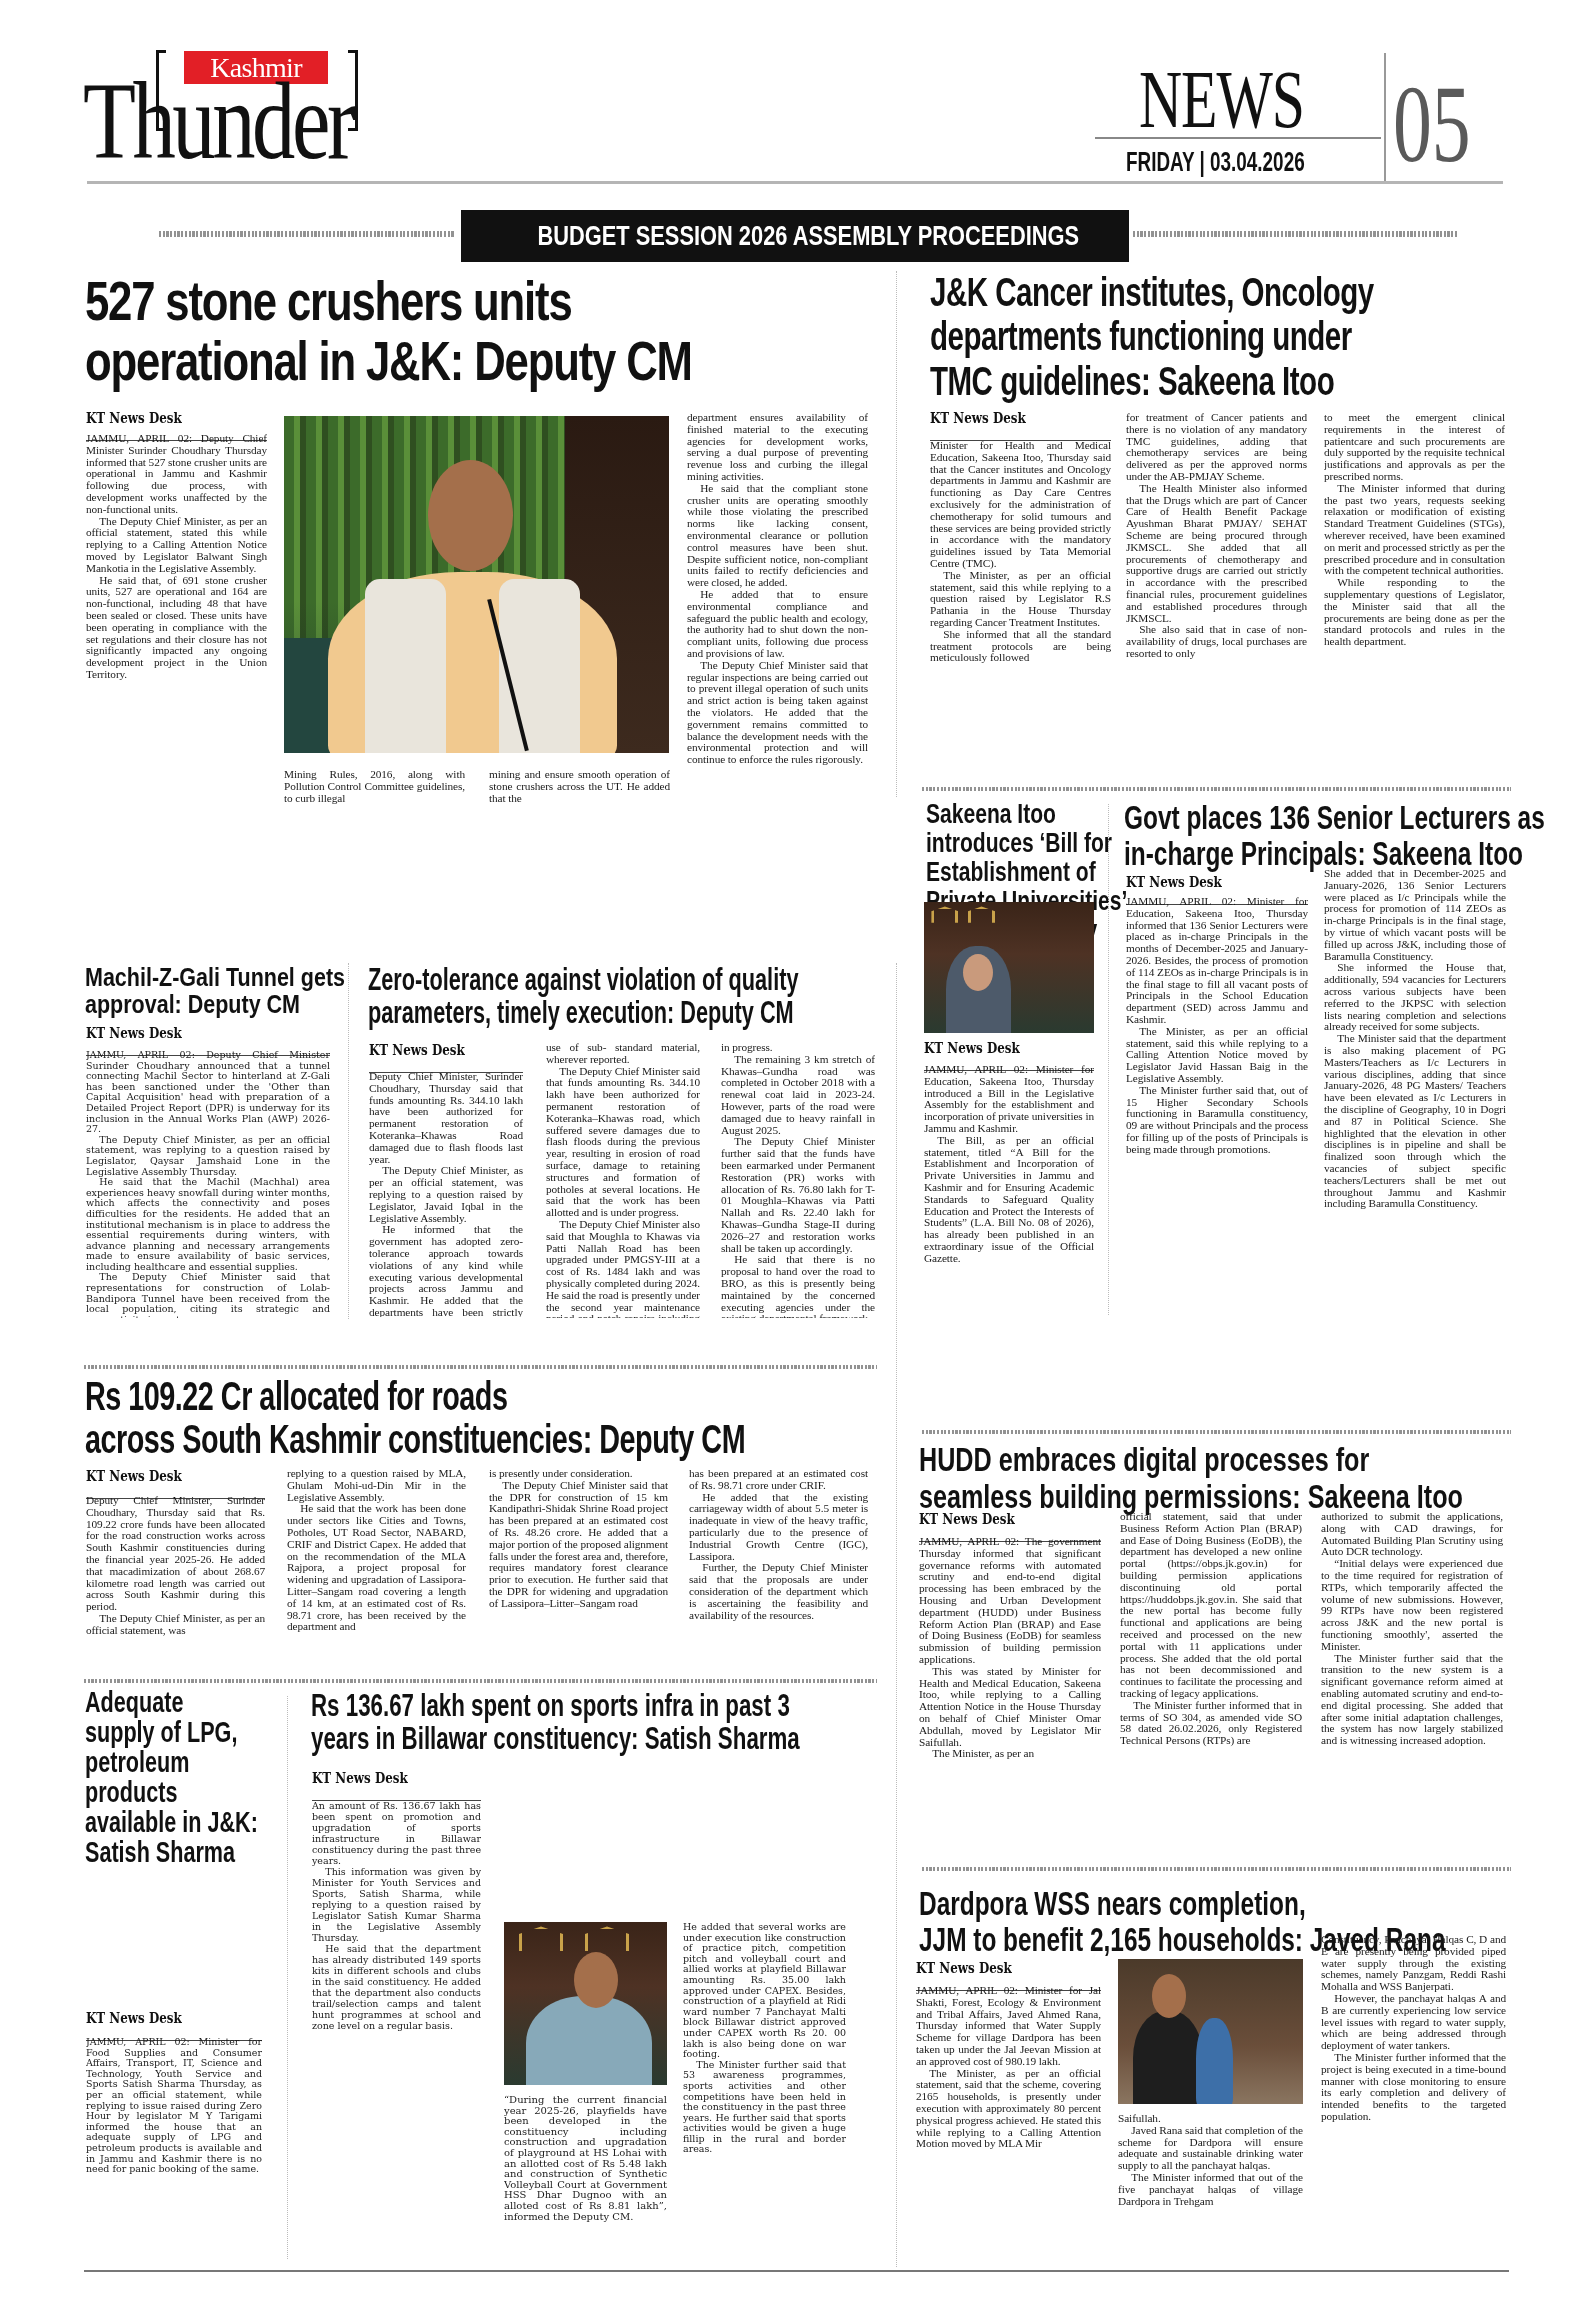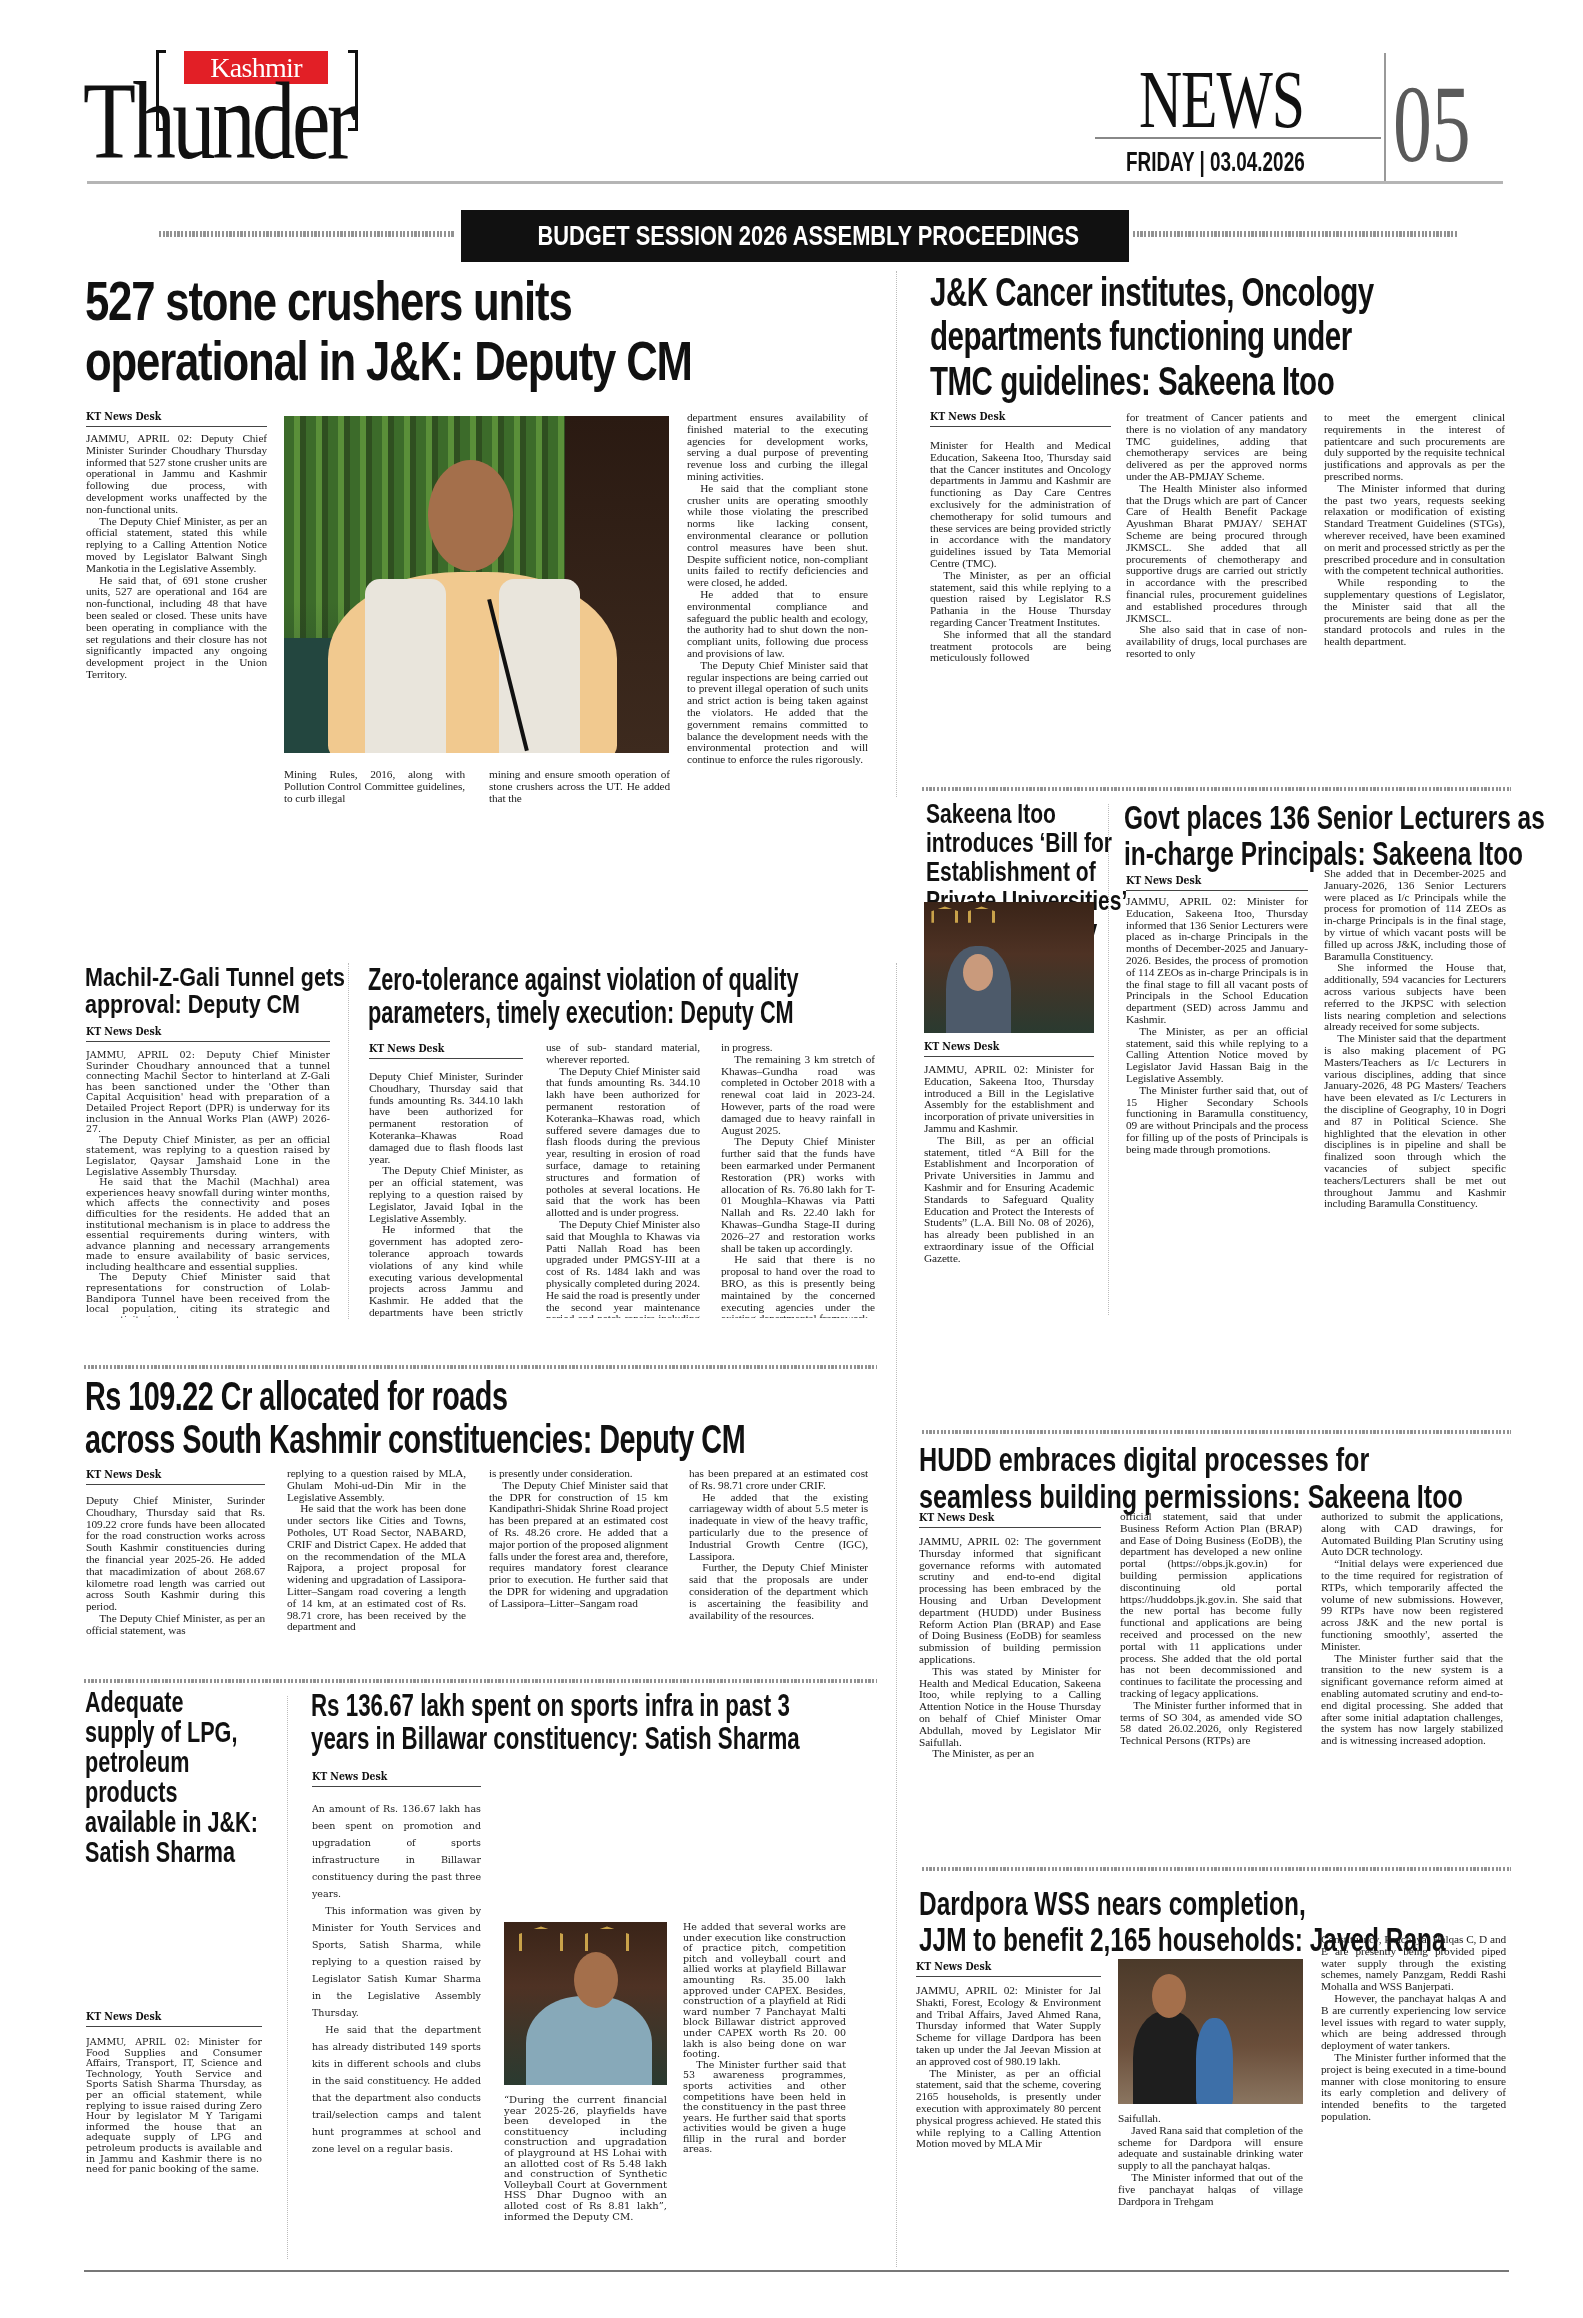--- a/index.html
+++ b/index.html
@@ -34,22 +34,22 @@
     background: repeating-linear-gradient(90deg, #777 0 2.2px, transparent 2.2px 3.7px); opacity:0.8; }
 
   
   .hl { position:absolute; font-family:"Liberation Sans", sans-serif; font-weight:bold; color:#111; line-height:1.08;
     transform-origin:left top; white-space:nowrap; }
   .hl-huge { font-size:56px; transform:scaleX(0.78); letter-spacing:-1.5px; }
   .hl-big { font-size:41px; transform:scaleX(0.72); letter-spacing:-0.7px; }
   .hl-med { font-size:33px; transform:scaleX(0.74); }
   .hl-sm  { font-size:27px; transform:scaleX(0.78); }
 
-  .byline { position:absolute; font-family:"DejaVu Serif", serif; font-weight:bold; font-size:11px; color:#111;
-    border-bottom:1.5px solid #444; padding-bottom:3px; }
+  .byline { position:absolute; font-family:"DejaVu Serif", serif; font-weight:bold; font-size:14px; color:#111;
+    border-bottom:1.5px solid #444; padding-bottom:14px; }
   .byline span { display:inline-block; transform:scaleX(0.85); transform-origin:left; }
 
   .col { position:absolute; font-family:"DejaVu Serif", serif; font-size:10px; line-height:11.7px; color:#1a1a1a;
     text-align:justify; hyphens:auto; overflow:hidden; }
   .col p { text-indent:13.3px; }
   .col p:first-child { text-indent:0; }
   .col.cond { font-family:"Liberation Serif", serif; font-size:11.3px; line-height:11.8px; letter-spacing:-0.1px; }
 
   .vrule { position:absolute; width:0; border-left:0.7px dotted #bbb; }
   .hrule-solid { position:absolute; height:1.5px; background:#777; }
@@ -275,21 +275,21 @@
 
 <div class="vrule" style="left:287px;top:1696px;height:563px;" data-name="column-divider"></div>
 
 <article data-name="article-sports-infra">
   <div class="hl" style="left:311px;top:1689px;font-size:31px;transform:scaleX(0.72);" data-name="headline-sports-infra">
     <div data-name="headline-line">Rs 136.67 lakh spent on sports infra in past 3</div>
     <div data-name="headline-line">years in Billawar constituency: Satish Sharma</div>
   </div>
 
   <div class="byline" style="left:312px;top:1770px;width:169px;" data-name="byline"><span>KT News Desk</span></div>
-  <div class="col" style="left:312px;top:1948px;width:169px;height:311px;font-size:9.5px;line-height:17px;top:1800px;height:459px;" data-name="article-column">
+  <div class="col" style="left:312px;top:1948px;width:169px;height:311px;font-size:9.5px;line-height:11px;top:1800px;height:459px;" data-name="article-column">
     <p>An amount of Rs. 136.67 lakh has been spent on promotion and upgradation of sports infrastructure in Billawar constituency during the past three years.</p>
       <p>This information was given by Minister for Youth Services and Sports, Satish Sharma, while replying to a question raised by Legislator Satish Kumar Sharma in the Legislative Assembly Thursday.</p>
       <p>He said that the department has already distributed 149 sports kits in different schools and clubs in the said constituency. He added that the department also conducts trail/selection camps and talent hunt programmes at school and zone level on a regular basis.</p>
   </div>
   <div class="photo ph-dark" style="left:504px;top:1922px;width:163px;height:163px;" data-name="photo-satish-sharma">
     <div class="arch" style="left:15px;top:4.4px;" data-name="photo-arch"></div>
     <div class="arch" style="left:81px;top:4.4px;" data-name="photo-arch"></div>
     <div class="ph-person" style="left:22px;top:74px;width:126px;height:104px;background:#87a9b9;" data-name="photo-person-body"></div>
     <div class="ph-head" style="left:70px;top:30px;width:44px;height:56px;" data-name="photo-person-head"></div>
   </div>

